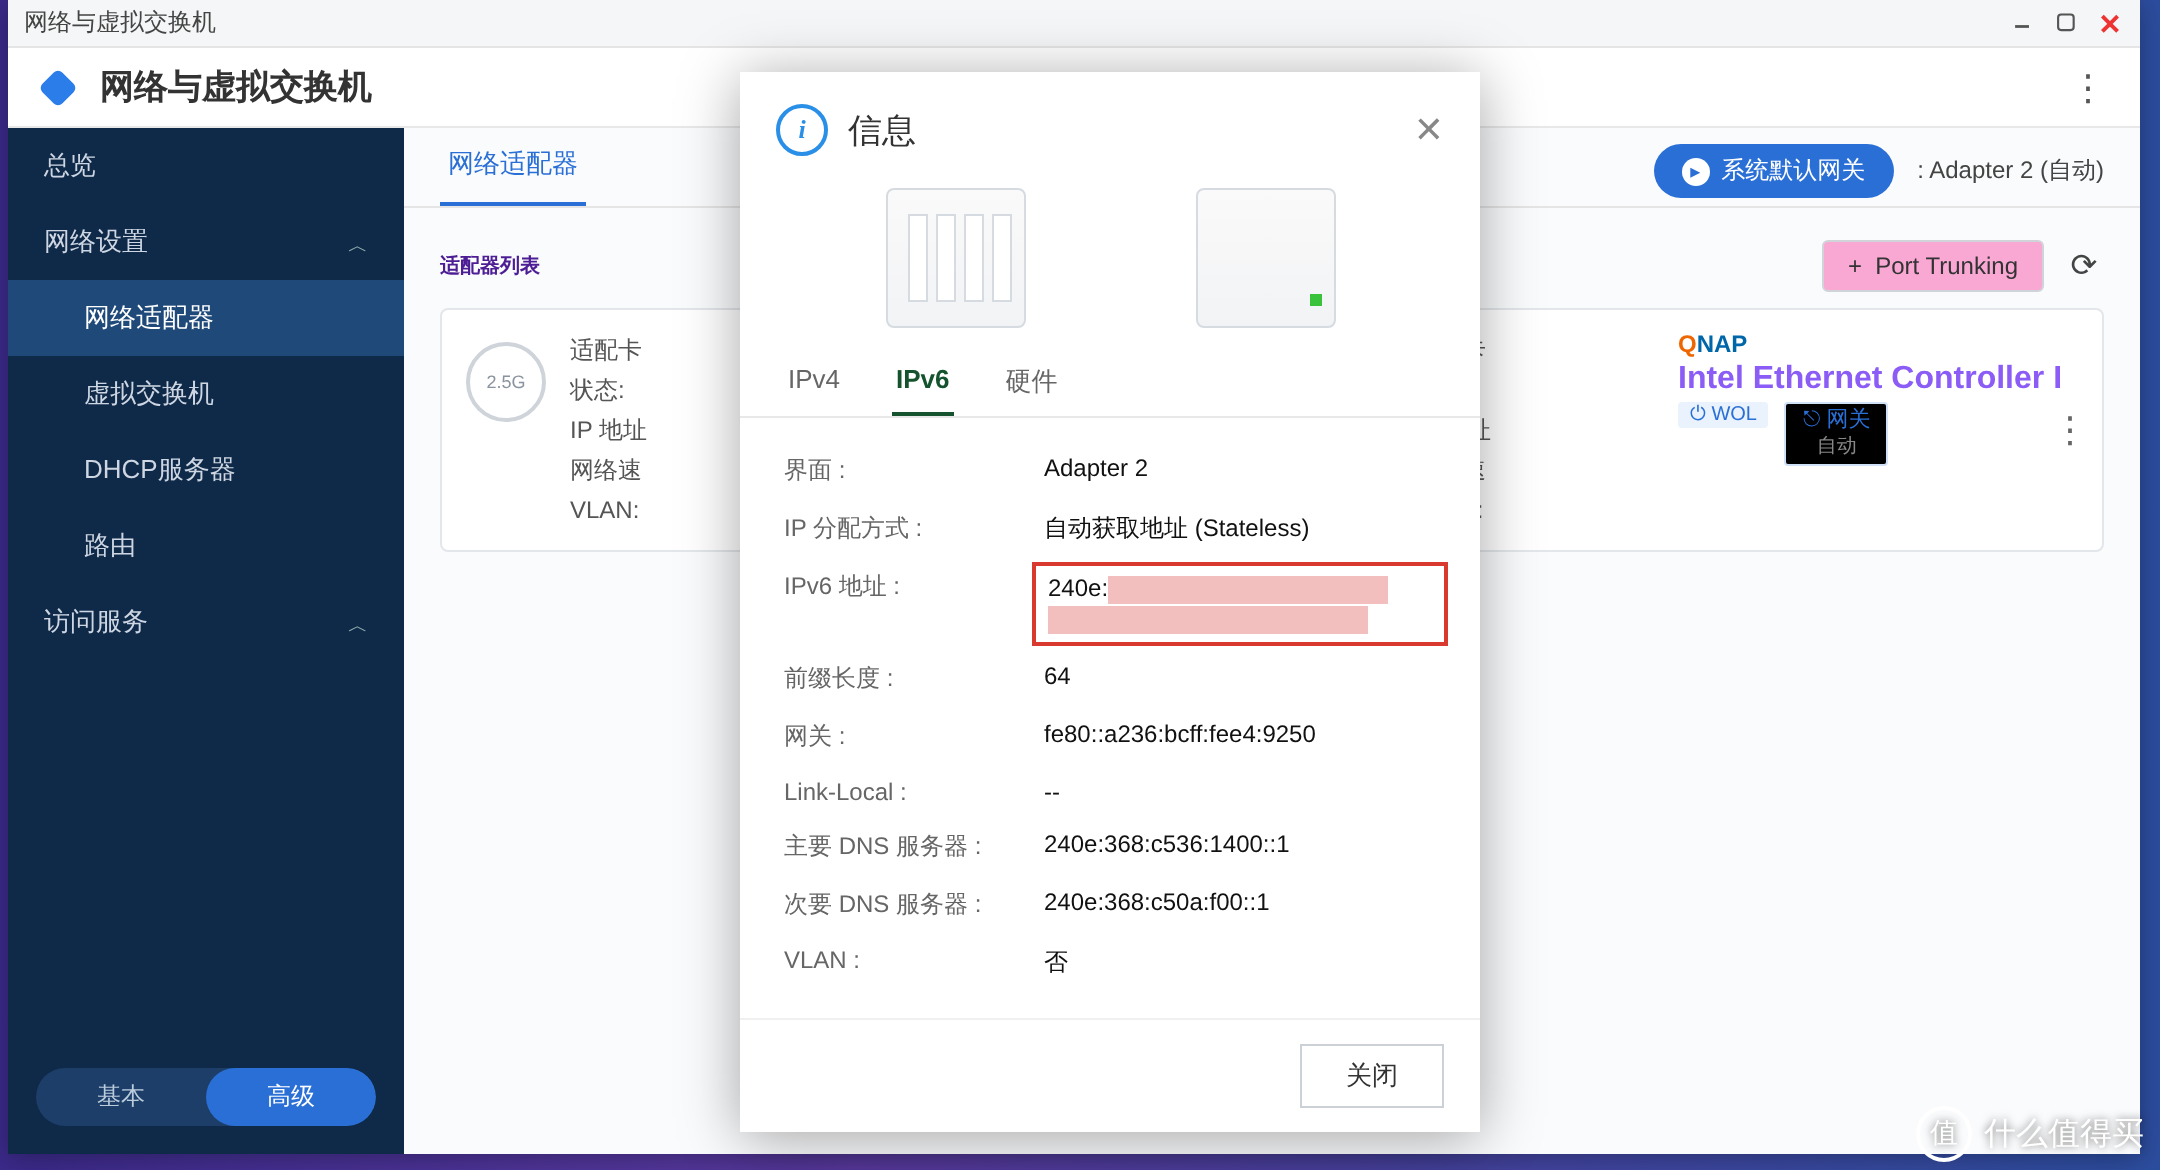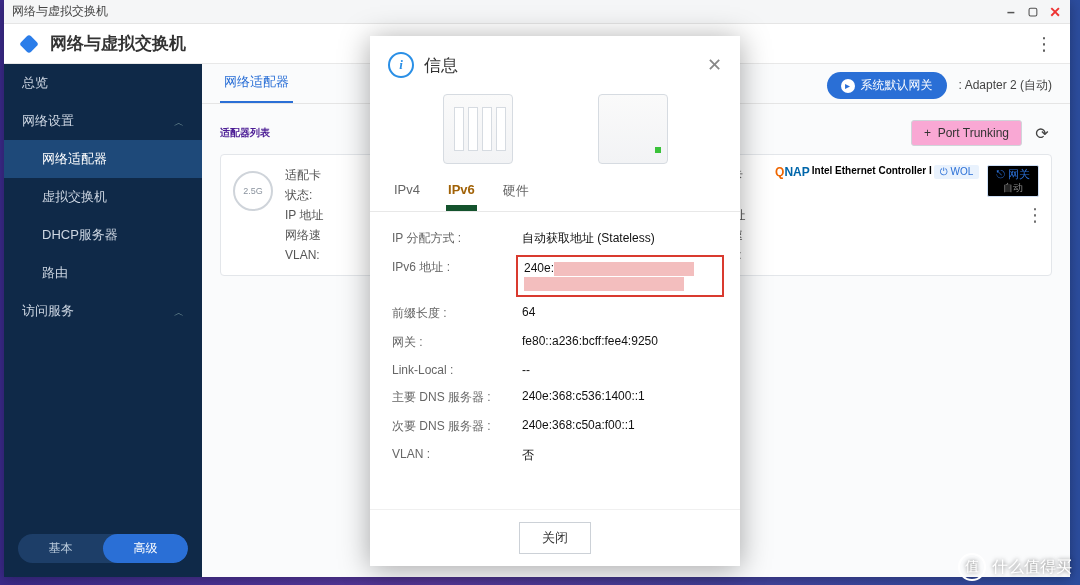--- a/index.html
+++ b/index.html
@@ -36,49 +36,49 @@
 .content{padding:10px 18px;flex:1;overflow:hidden}
 .listhdr{font-size:10px;font-weight:600;color:#4c1d95}
 .row2{display:flex;align-items:center;margin-top:6px}
 .btn-pt{margin-left:auto;background:#f9a8d4;border:1px solid #d0d4d9;border-radius:3px;padding:5px 12px;font-size:12px;color:#333;cursor:pointer}
 .refresh{width:20px;height:20px;margin-left:10px;cursor:pointer;display:flex;align-items:center;justify-content:center;color:#444;font-size:16px}
 .cards{margin-top:8px;display:flex;gap:12px;flex-wrap:wrap}
 .card{flex:1;min-width:380px;background:#fff;border:1px solid #e3e6ea;border-radius:4px;padding:10px 12px;display:flex;gap:12px;font-size:12px;color:#555;position:relative}
 .nicicon{width:40px;height:40px;border-radius:50%;border:2px solid #cfd4da;display:flex;align-items:center;justify-content:center;font-size:9px;color:#8a939e;background:#fff;flex-shrink:0;margin-top:6px}
 .nicicon.on{border-color:#4fb54f;color:#4fb54f}
 .cardkv{line-height:20px}
-.qnap-col{min-width:200px;margin-left:auto;display:flex;flex-direction:row;gap:2px}
+.qnap-col{min-width:200px;margin-left:auto;display:flex;flex-direction:column;gap:2px}
 .qnap-logo{font-size:12px;font-weight:800;color:#06a;letter-spacing:0}
 .qnap-logo span{color:#e60}
-.ctrlname{font-size:10px;color:#000000;font-weight:600}
+.ctrlname{font-size:16px;color:#8b5cf6;font-weight:600}
 .wol{display:inline-block;background:#e9f2fd;color:#2a6fd6;font-size:10px;padding:1px 6px;border-radius:2px;width:max-content}
 .card .dots{position:absolute;right:8px;top:50%;transform:translateY(-50%);color:#666;cursor:pointer;font-size:18px;letter-spacing:-1px}
 .gw-tag{border:1px solid #cfe0f7;background:#000000;padding:2px 8px;font-size:11px;color:#2a6fd6;border-radius:2px;display:flex;flex-direction:column;align-items:center;gap:1px;line-height:1.2}
 .gw-tag .sub{color:#888;font-size:10px}
 
 .modal{position:absolute;left:370px;top:36px;width:370px;height:530px;background:#fff;box-shadow:0 3px 28px rgba(0,0,0,.35);display:flex;flex-direction:column;font-size:13px}
 .mhdr{display:flex;align-items:center;padding:16px 18px 6px}
 .info-icon{width:26px;height:26px;border:2px solid #2a8fe6;color:#2a8fe6;border-radius:50%;display:flex;align-items:center;justify-content:center;font-weight:bold;font-family:Georgia,serif;font-style:italic;margin-right:10px}
 .mhdr .t{font-size:17px;color:#333}
 .mhdr .x{margin-left:auto;color:#888;cursor:pointer;font-size:18px}
 .devs{display:flex;justify-content:space-around;padding:10px 30px}
 .devbox{width:70px;height:70px;border:1px solid #d6dbe1;border-radius:4px;background:linear-gradient(#fafafa,#f2f3f5);position:relative}
 .devbox .led{position:absolute;width:6px;height:6px;background:#3ac23a;right:6px;bottom:10px}
 .devbox .bays{position:absolute;left:10px;top:12px;display:flex;gap:4px}
 .bay{width:10px;height:44px;background:#fff;border:1px solid #d6dbe1}
 .mtabs{display:flex;gap:24px;padding:0 22px;border-bottom:1px solid #e8e8e8;font-size:13px}
 .mtab{padding:8px 2px;color:#666;cursor:pointer}
-.mtab.active{color:#a16207;border-bottom:6px solid #14532d;font-weight:600}
+.mtab.active{color:#14532d;border-bottom:2px solid #14532d;font-weight:600}
 .mbody{padding:12px 22px;flex:1;overflow:auto}
 .kv{display:flex;padding:6px 0;font-size:12px}
 .kv .k{width:130px;color:#666}
 .kv .v{flex:1;color:#111;font-weight:500}
 .redbox{border:2px solid #d93a2f;padding:4px 6px;margin:-4px -6px}
 .redact{background:#f3bebe;color:transparent;display:inline-block;width:140px;height:14px;vertical-align:middle}
-.mfoot{padding:12px 18px;display:flex;justify-content:center;border-top:1px solid #f0f0f0}
+.mfoot{padding:12px 18px;display:flex;justify-content:flex-end;border-top:1px solid #f0f0f0}
 .btn-close{background:#fff;border:1px solid #ccd1d7;padding:6px 22px;font-size:13px;color:#333;cursor:pointer}
 
 .watermark{position:absolute;right:8px;bottom:4px;display:flex;align-items:center;gap:6px;color:#fff;text-shadow:0 0 4px rgba(0,0,0,.6);font-size:16px;font-weight:500}
 .wm-circ{width:28px;height:28px;border:2px solid #fff;border-radius:50%;display:flex;align-items:center;justify-content:center;font-size:14px}
 </style>
 </head>
 <body>
 
 <div class="window">
   <div class="titlebar">
@@ -213,20 +213,24 @@
       <div class="led"></div>
     </div>
   </div>
   <div class="mtabs">
     <div class="mtab">IPv4</div>
     <div class="mtab active">IPv6</div>
     <div class="mtab">硬件</div>
   </div>
   <div class="mbody">
     <div class="kv">
+        <span class="k">界面 :</span>
+        <span class="v">Adapter 2</span>
+      </div>
+    <div class="kv">
         <span class="k">IP 分配方式 :</span>
         <span class="v">自动获取地址 (Stateless)</span>
       </div>
     <div class="kv">
         <span class="k">IPv6 地址 :</span>
       <span class="v redbox">
         <span>240e:</span><span class="redact">x</span><br>
         <span class="redact" style="width:160px">x</span>
       </span>
     </div>

